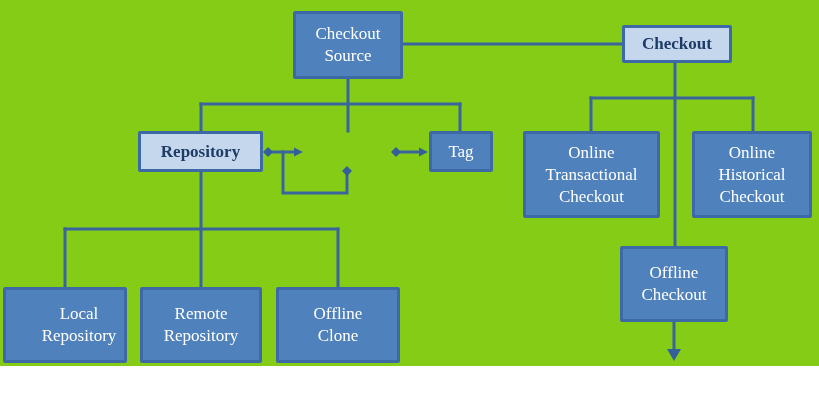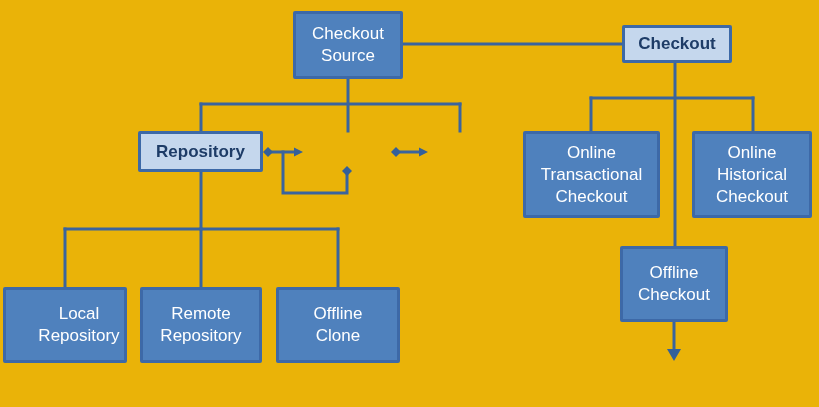--- a/index.html
+++ b/index.html
@@ -1,20 +1,20 @@
 <!DOCTYPE html>
 <html><head>
 <meta charset="utf-8">
 <style>
   html,body{margin:0;padding:0;background:#ffffff;}
   .canvas{
     position:relative;
-    width:819px;height:407px;
-    background:#eab308;
-    font-family:Liberation Sans, sans-serif;
+    width:819px;height:366px;
+    background:#84cc16;
+    font-family:Liberation Serif, serif;
     overflow:hidden;
   }
   .edges{position:absolute;left:0;top:0;}
   .edge{stroke:#3A649E;stroke-width:3;fill:none;stroke-linecap:square;}
   .marker{fill:#34609A;stroke:none;}
   .node{
     position:absolute;box-sizing:border-box;
     border:3px solid #3D69A7;background:#4F81BD;color:#ffffff;
     display:flex;align-items:center;justify-content:center;
     text-align:center;white-space:pre-line;
@@ -81,20 +81,23 @@
 
   <div class="node light" id="n-checkout">
     <span>Checkout</span>
   </div>
 
   <div class="node light" id="n-repository">
     <span>Repository</span>
   </div>
 
 
+  <div class="node" id="n-tag">
+    <span>Tag</span>
+  </div>
 
   <div class="node" id="n-online-transactional">
     <span>Online
 Transactional
 Checkout</span>
   </div>
 
   <div class="node" id="n-online-historical">
     <span>Online
 Historical

